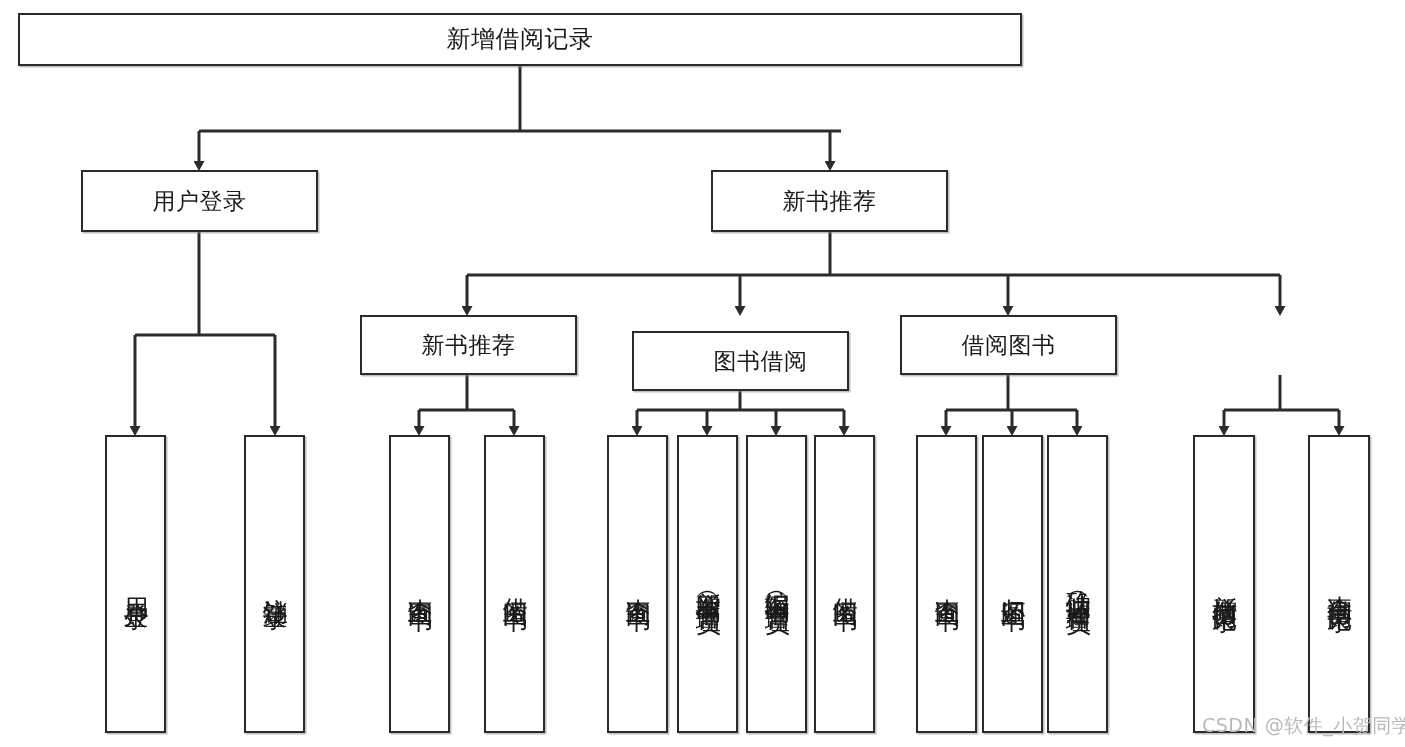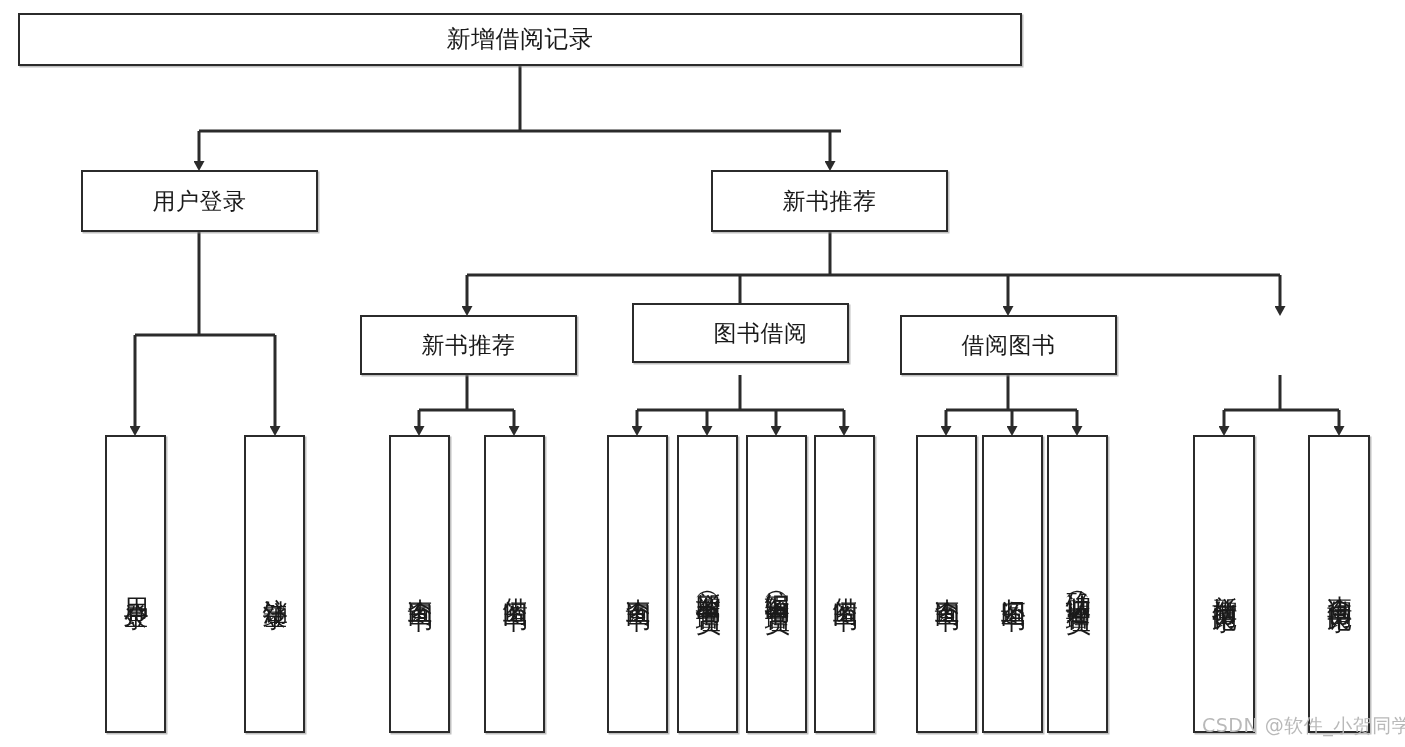--- a/index.html
+++ b/index.html
@@ -117,21 +117,21 @@
   <div class="node h" style="left:81px;top:170px;width:237px;height:62px;">
     <span class="lbl">用户登录</span>
   </div>
   <div class="node h" style="left:711px;top:170px;width:237px;height:62px;">
     <span class="lbl">新书推荐</span>
   </div>
 
   <div class="node h" style="left:360px;top:315px;width:217px;height:60px;">
     <span class="lbl">新书推荐</span>
   </div>
-  <div class="node h" style="left:632px;top:303px;width:217px;height:60px;padding-left:40px;">
+  <div class="node h" style="left:632px;top:331px;width:217px;height:60px;padding-left:40px;">
     <span class="lbl">图书借阅</span>
   </div>
   <div class="node h" style="left:900px;top:315px;width:217px;height:60px;">
     <span class="lbl">借阅图书</span>
   </div>
 
   <div class="node v" style="left:105px;top:435px;width:61px;height:298px;">
     <span class="lbl">用户登录</span>
   </div>
   <div class="node v" style="left:244px;top:435px;width:61px;height:298px;">

